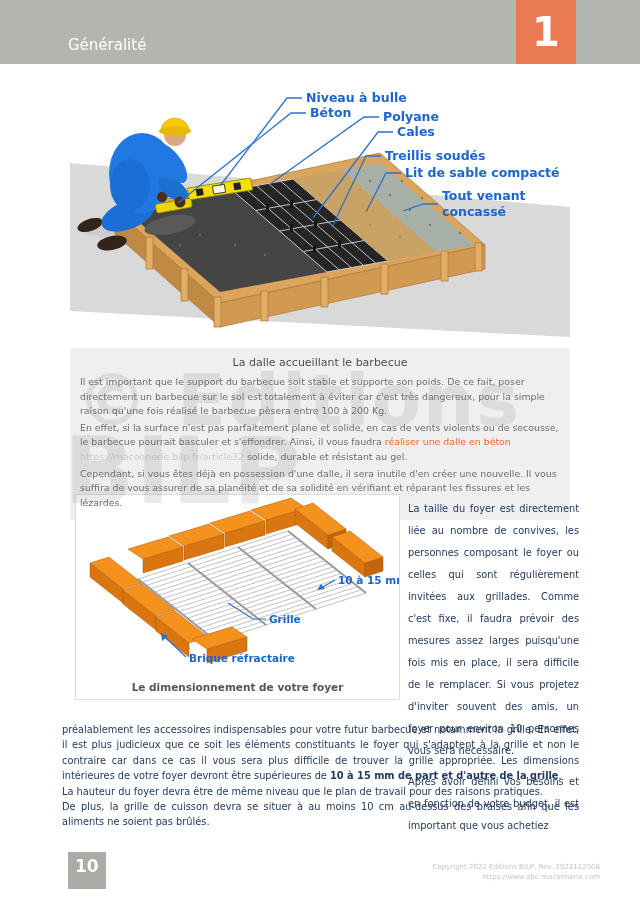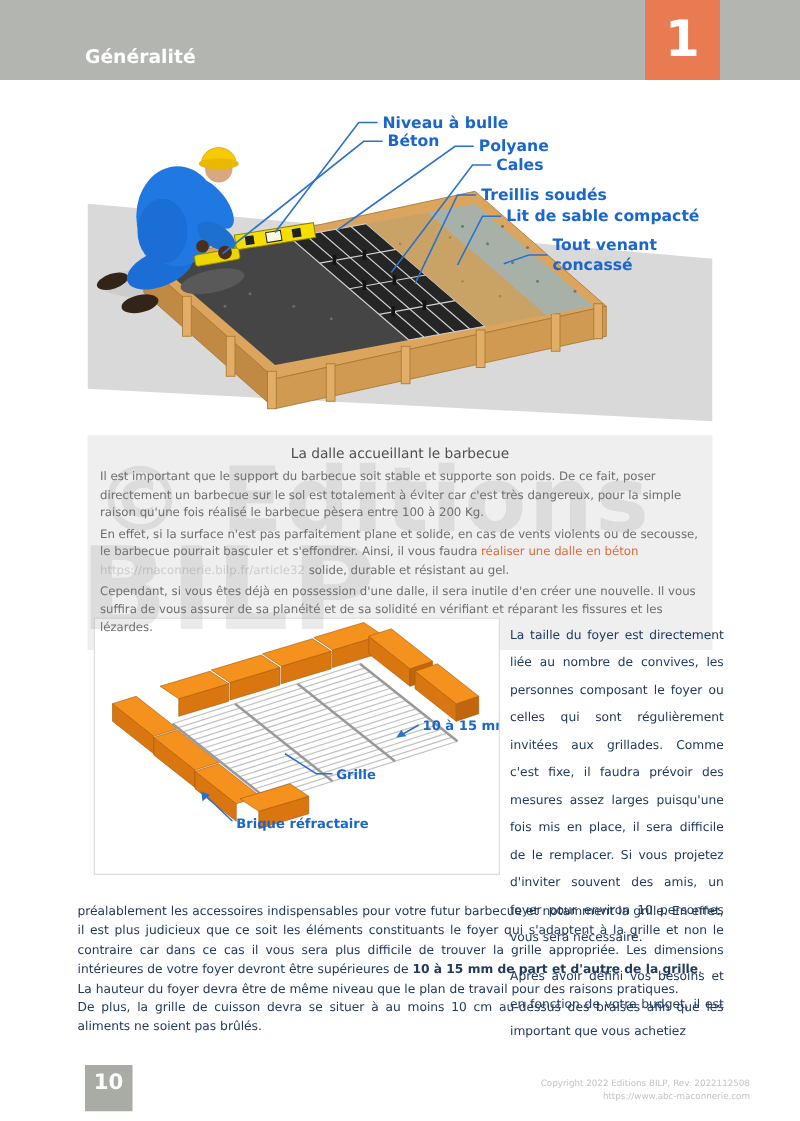--- a/index.html
+++ b/index.html
@@ -1,20 +1,20 @@
 <!DOCTYPE html>
 <html><head>
 <meta charset="utf-8">
 <style>
   html,body{margin:0;padding:0;background:#ffffff;}
   body{width:640px;height:897px;position:relative;overflow:hidden;
        font-family:"DejaVu Sans","Liberation Sans",sans-serif;}
   
   .header-band{position:absolute;left:0;top:0;width:640px;height:64px;background:#b3b6b0;}
-  .header-title{position:absolute;left:68px;top:36px;font-size:15px;font-weight:bold;color:#ffffff;}
+  .header-title{position:absolute;left:68px;top:36px;font-size:15px;font-weight:normal;color:#ffffff;}
   .chapter-box{position:absolute;left:516px;top:0;width:60px;height:64px;background:#e87b51;
                display:flex;align-items:center;justify-content:center;}
   .chapter-num{font-size:40px;font-weight:bold;color:#ffffff;line-height:1;}
   
   .watermark{position:absolute;z-index:3;pointer-events:none;font-weight:bold;
              color:rgba(125,125,125,0.16);letter-spacing:2px;white-space:nowrap;}
   .wm1{left:76px;top:358px;font-size:72px;}
   .wm2{left:64px;top:418px;font-size:92px;}
   
   .fig1{position:absolute;left:70px;top:85px;width:500px;height:260px;background:#ffffff;}
@@ -268,20 +268,21 @@
   <g fill="#2a72cc">
     <polygon points="241,95 249,94 245,89"></polygon>
     <polygon points="85,138 86,146 92,141"></polygon>
   </g>
   <g fill="#1b66cc" font-size="10.5" font-weight="bold">
     <text x="262" y="89">10 à 15 mm</text>
     <text x="193" y="128">Grille</text>
     <text x="113" y="167">Brique réfractaire</text>
   </g>
 </svg>
+<div class="fig2-caption">Le dimensionnement de votre foyer</div>
 </div>
 
 <div class="right-col">
   <p>La taille du foyer est directement liée au nombre de convives, les personnes composant le foyer ou celles qui sont régulièrement invitées aux grillades. Comme c'est fixe, il faudra prévoir des mesures assez larges puisqu'une fois mis en place, il sera difficile de le remplacer. Si vous projetez d'inviter souvent des amis, un foyer pour environ 10 personnes vous sera nécessaire.</p>
   <p>Après avoir défini vos besoins et en fonction de votre budget, il est important que vous achetiez</p>
 </div>
 
 <div class="bottom-text">
   <p><span>préalablement les accessoires indispensables pour votre futur barbecue et notamment la grille. En effet, il est plus judicieux que ce soit les éléments constituants le foyer qui s'adaptent à la grille et non le contraire car dans ce cas il vous sera plus difficile de trouver la grille appropriée. Les dimensions intérieures de votre foyer devront être supérieures de </span><b>10 à 15 mm de part et d'autre de la grille</b><span>.</span></p>
   <p class="nojust">La hauteur du foyer devra être de même niveau que le plan de travail pour des raisons pratiques.</p>

